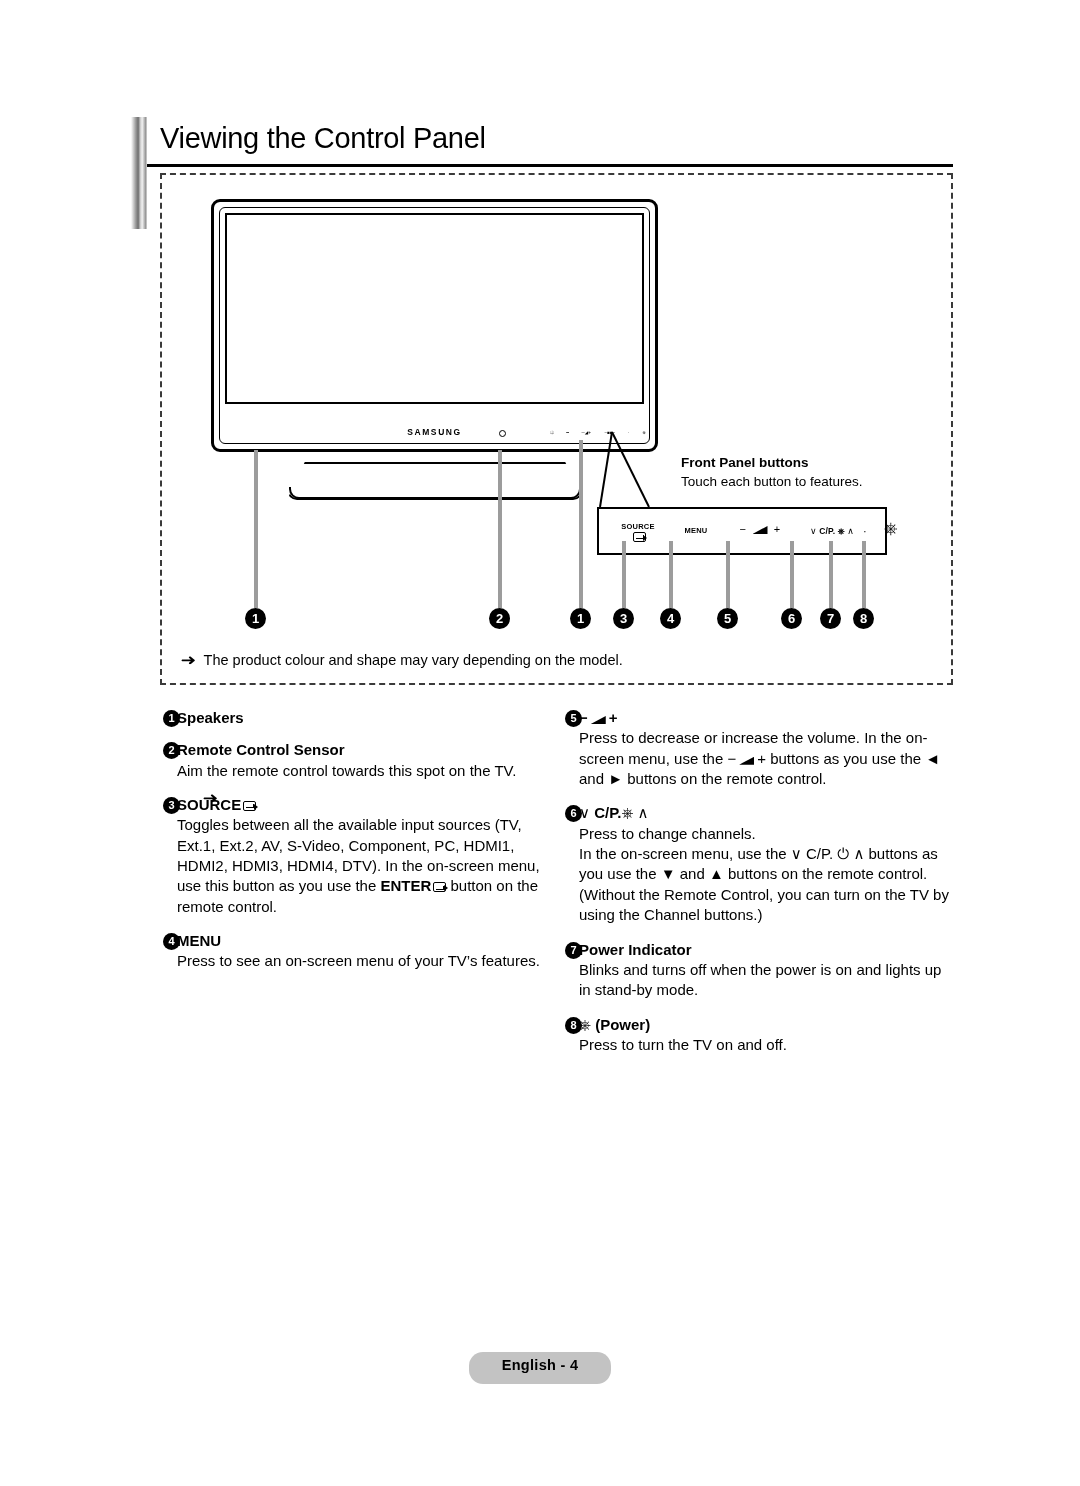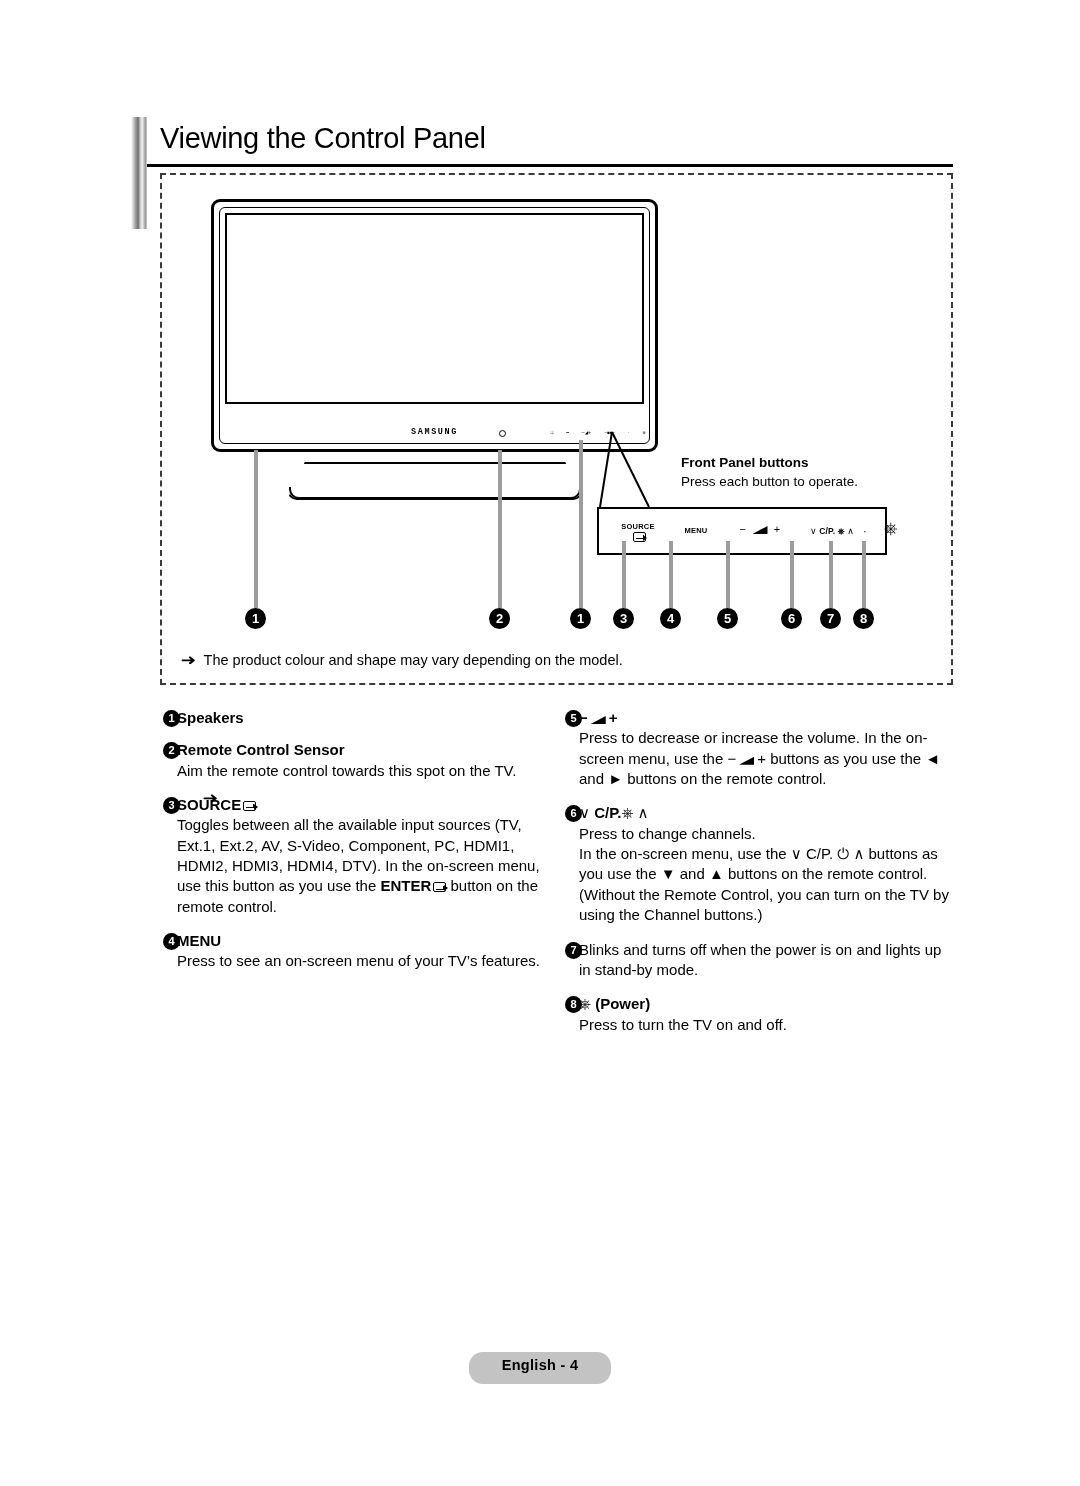--- a/index.html
+++ b/index.html
@@ -91,21 +91,21 @@
   }
   #samsung-logo {
     position: absolute;
     left: 0;
     bottom: 12px;
     width: 100%;
     text-align: center;
     font-size: 8.5px;
     font-weight: bold;
     letter-spacing: 1.6px;
-    font-family: Liberation Mono, monospace;
+    font-family: Liberation Sans, sans-serif;
   }
   #sensor-dot {
     position: absolute;
     left: 285px;
     bottom: 12.5px;
     width: 7px;
     height: 7px;
     border: 1.4px solid #000;
     border-radius: 50%;
     box-sizing: border-box;
@@ -409,21 +409,21 @@
 <div id="tv-neck-ring"></div>
 <div id="tv-base"></div>
 <div id="tv-base-lip"></div>
 
 <svg id="magnify-svg" viewBox="0 0 793 512" preserveAspectRatio="none">
   <line x1="452" y1="259" x2="489" y2="334" stroke="#000" stroke-width="2"></line>
   <line x1="452" y1="259" x2="440" y2="334" stroke="#000" stroke-width="2"></line>
 </svg>
 
 <div id="fp-heading">Front Panel buttons</div>
-<div id="fp-sub">Press each button to operate.</div>
+<div id="fp-sub">Touch each button to features.</div>
 
 <div id="fp-box">
   <div class="fp-btn" style="left:12px; top:14px; width:54px;">
     <span>SOURCE</span>
     <br>
     <span class="ent-icon"></span>
   </div>
 
   <div class="fp-btn" style="left:72px; top:18px; width:50px;">
     <span>MENU</span>
@@ -541,20 +541,21 @@
       </div>
       <div class="item-text">Press to change channels.</div>
       <div class="item-text">In the on-screen menu, use the ∨ C/P. ⏻ ∧ buttons as you use the ▼ and ▲ buttons on the remote control.</div>
       <div class="item-text">(Without the Remote Control, you can turn on the TV by using the Channel buttons.)</div>
     </div>
   </div>
 
   <div class="item" style="margin-bottom:14px;">
     <div class="item-num">7</div>
     <div class="item-body">
+      <div class="item-title">Power Indicator</div>
       <div class="item-text">Blinks and turns off when the power is on and lights up in stand-by mode.</div>
     </div>
   </div>
 
   <div class="item">
     <div class="item-num">8</div>
     <div class="item-body">
       <div class="item-title">
         <span class="pwr" style="font-weight:normal;">⎈</span>
         <span>(Power)</span>

